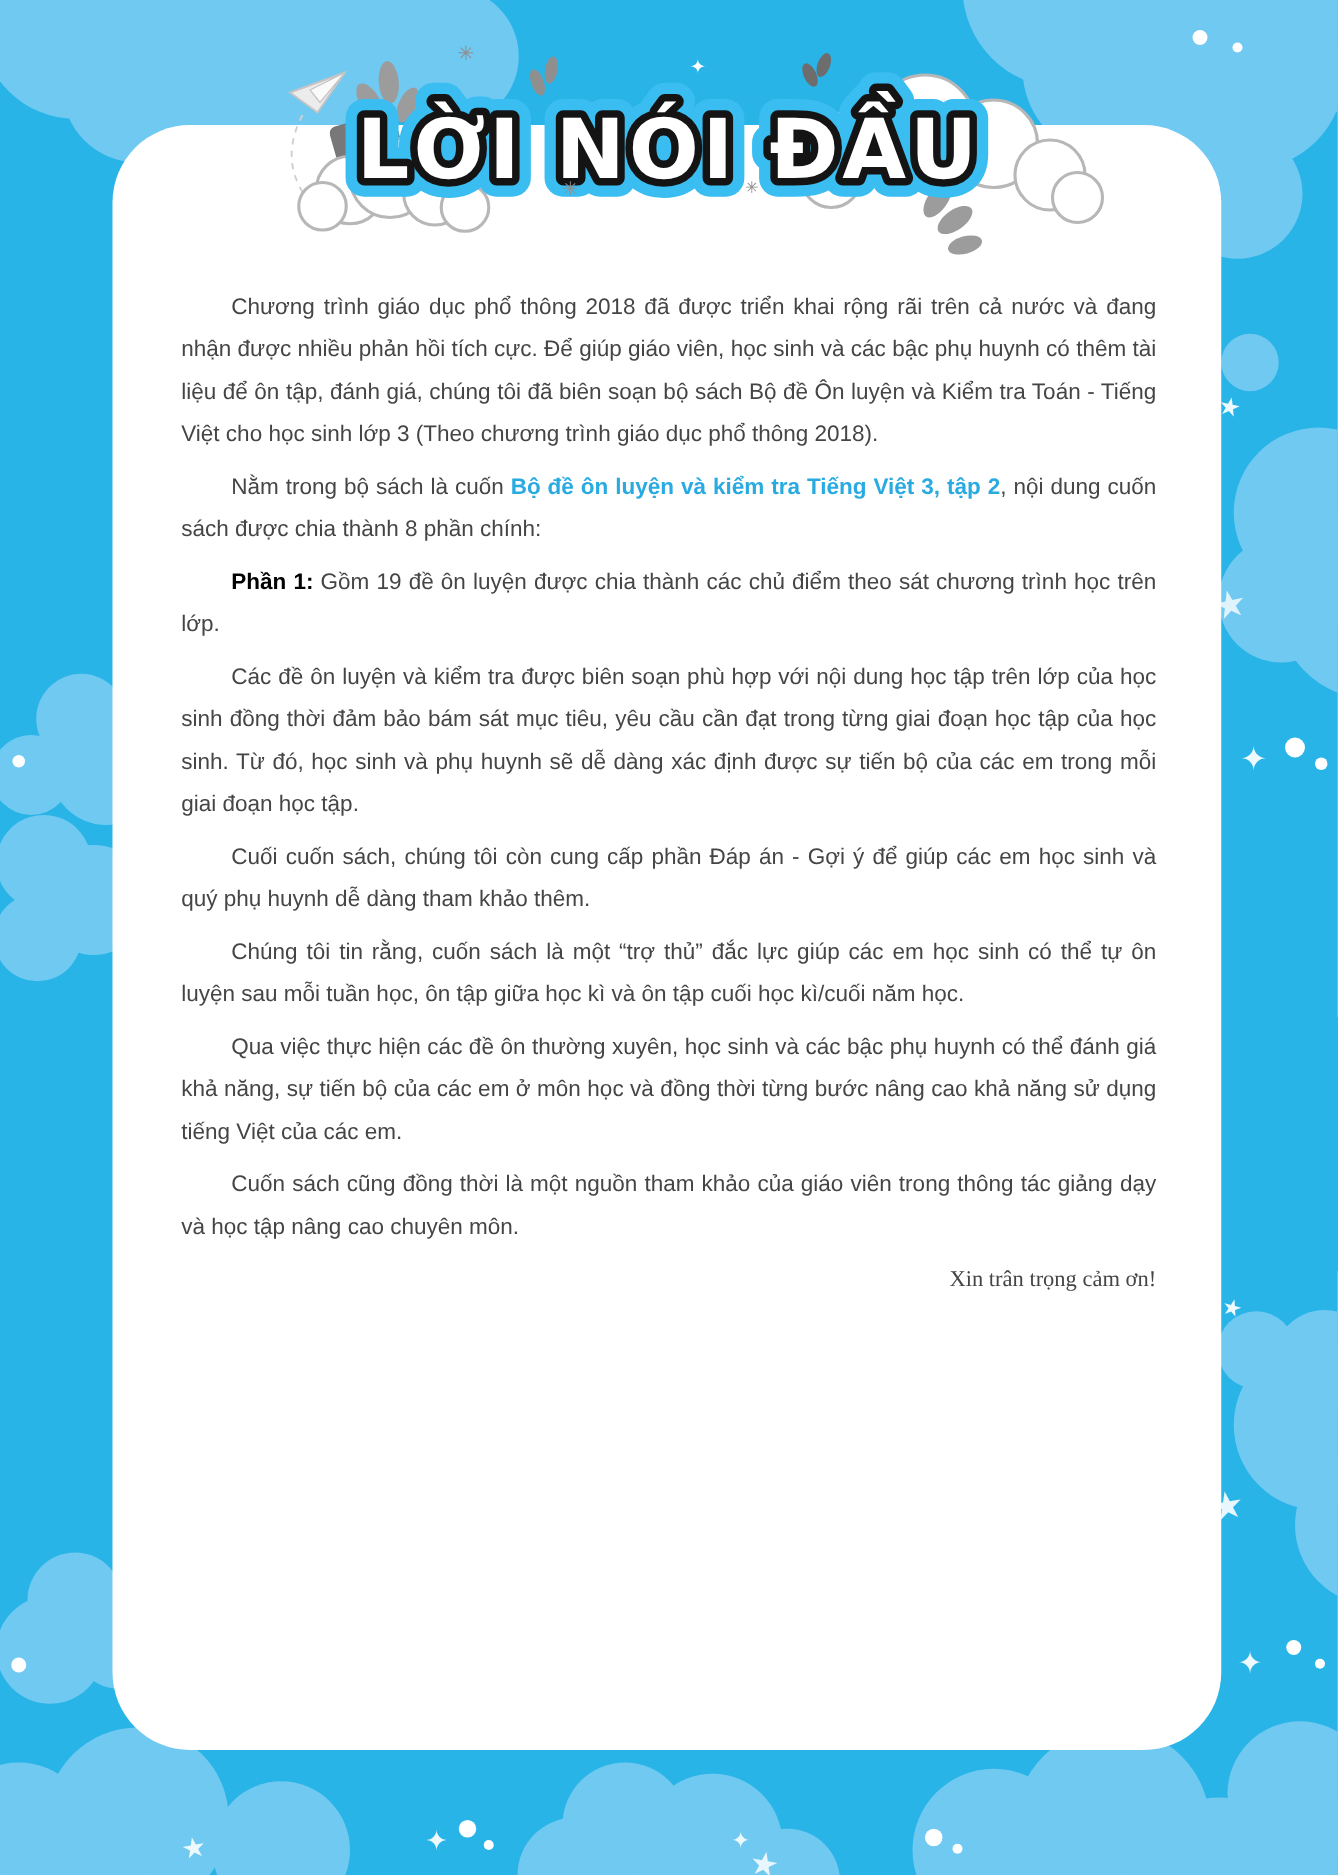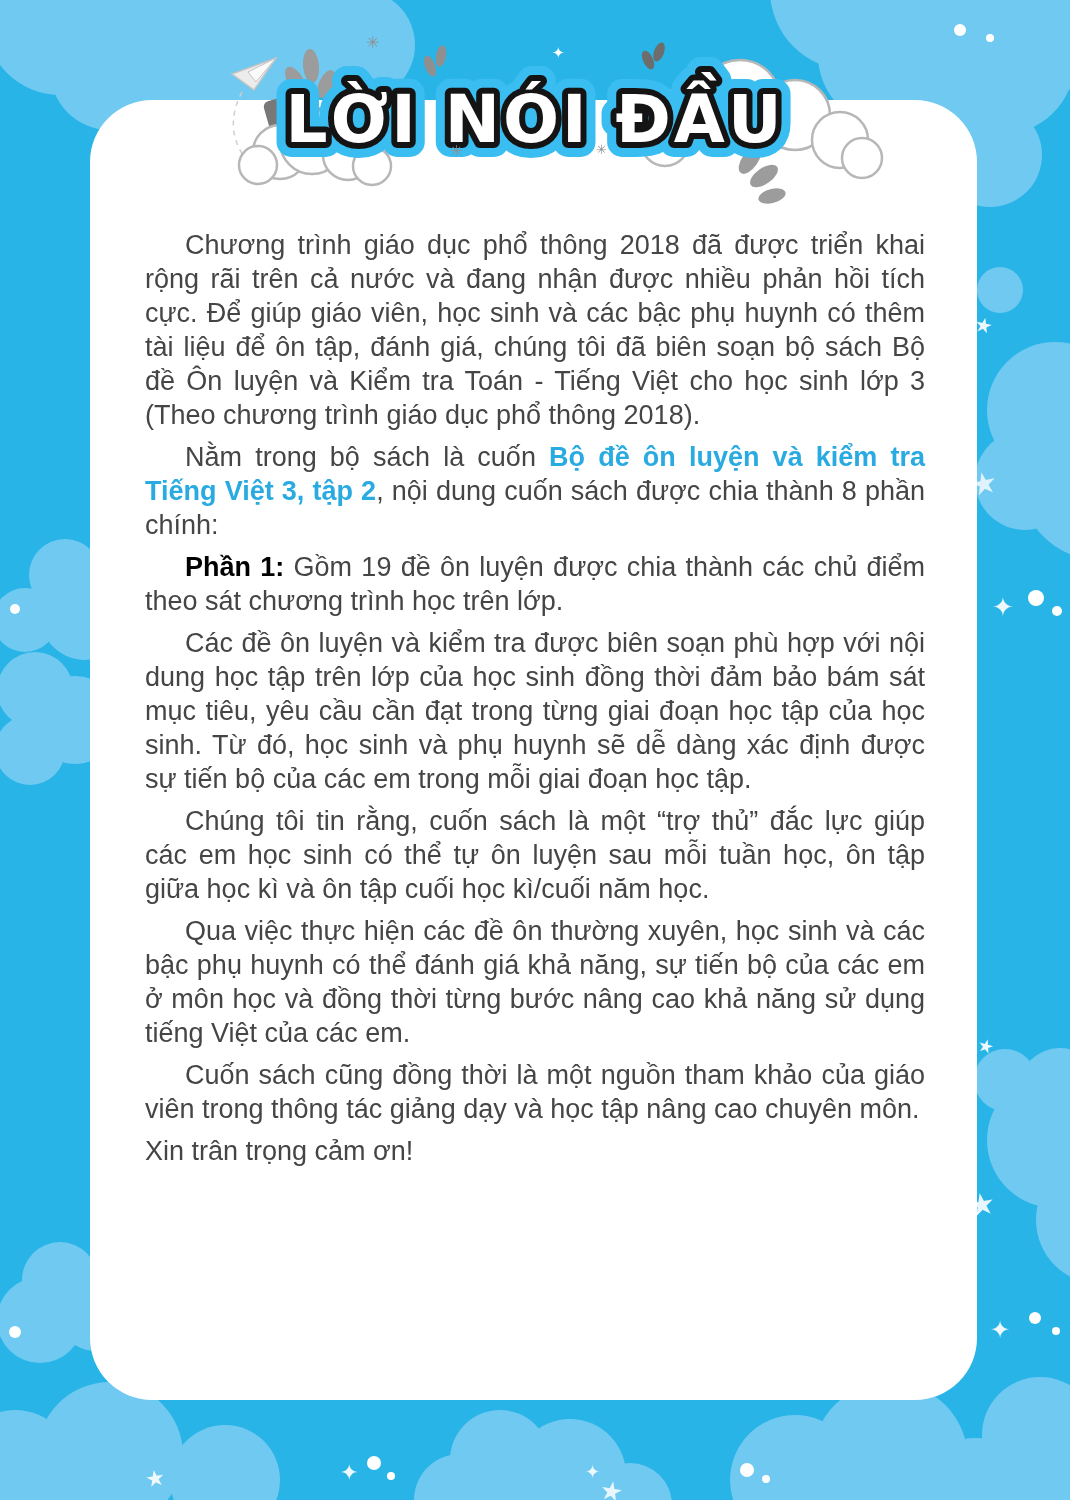--- a/index.html
+++ b/index.html
@@ -2,22 +2,22 @@
 <html><head>
 <meta charset="utf-8">
 <style>
   html,body{margin:0;padding:0;}
   body{width:1070px;height:1500px;background:#29b4e8;font-family:"Liberation Sans",sans-serif;}
   #stage{position:relative;width:1070px;height:1500px;overflow:hidden;background:#29b4e8;}
   #bg-decor{position:absolute;left:0;top:0;z-index:1;}
   .card{position:absolute;left:90px;top:100px;width:887px;height:1300px;background:#ffffff;border-radius:62px;z-index:2;}
   #title-decor{position:absolute;left:0;top:0;z-index:3;}
   .body-text{position:absolute;left:145px;top:228px;width:780px;z-index:4;}
-  .para{font-size:27px;line-height:34px;color:#454545;text-align:justify;text-indent:40px;margin:0 0 8px 0;}
-  .para.right{text-align:left;text-indent:0;margin-top:4px;}
+  .para{font-size:18px;line-height:34px;color:#454545;text-align:justify;text-indent:40px;margin:0 0 8px 0;}
+  .para.right{text-align:right;text-indent:0;margin-top:4px;font-family:Liberation Serif, serif;}
   .para span{white-space:pre-wrap;}
   .bold{font-weight:bold;color:#000000;margin-top:10px;}
   .brand{font-weight:bold;color:#29abe2;}
 </style>
 </head>
 <body>
 
 <div id="stage">
 
   <svg id="bg-decor" width="1070" height="1500">
@@ -188,19 +188,20 @@
       <text x="596" y="154" font-size="13">✳</text>
       <text x="552" y="58" font-size="15" fill="#ffffff">✦</text>
     </g>
   </svg>
 
   <div class="body-text">
       <p class="para"><span>Chương trình giáo dục phổ thông 2018 đã được triển khai rộng rãi trên cả nước và đang nhận được nhiều phản hồi tích cực. Để giúp giáo viên, học sinh và các bậc phụ huynh có thêm tài liệu để ôn tập, đánh giá, chúng tôi đã biên soạn bộ sách Bộ đề Ôn luyện và Kiểm tra Toán - Tiếng Việt cho học sinh lớp 3 (Theo chương trình giáo dục phổ thông 2018).</span></p>
       <p class="para"><span>Nằm trong bộ sách là cuốn </span><span class="brand">Bộ đề ôn luyện và kiểm tra Tiếng Việt 3, tập 2</span><span>, nội dung cuốn sách được chia thành 8 phần chính:</span></p>
       <p class="para"><span class="bold">Phần 1:</span><span> Gồm 19 đề ôn luyện được chia thành các chủ điểm theo sát chương trình học trên lớp.</span></p>
       <p class="para"><span>Các đề ôn luyện và kiểm tra được biên soạn phù hợp với nội dung học tập trên lớp của học sinh đồng thời đảm bảo bám sát mục tiêu, yêu cầu cần đạt trong từng giai đoạn học tập của học sinh. Từ đó, học sinh và phụ huynh sẽ dễ dàng xác định được sự tiến bộ của các em trong mỗi giai đoạn học tập.</span></p>
+      <p class="para"><span>Cuối cuốn sách, chúng tôi còn cung cấp phần Đáp án - Gợi ý để giúp các em học sinh và quý phụ huynh dễ dàng tham khảo thêm.</span></p>
       <p class="para"><span>Chúng tôi tin rằng, cuốn sách là một “trợ thủ” đắc lực giúp các em học sinh có thể tự ôn luyện sau mỗi tuần học, ôn tập giữa học kì và ôn tập cuối học kì/cuối năm học.</span></p>
       <p class="para"><span>Qua việc thực hiện các đề ôn thường xuyên, học sinh và các bậc phụ huynh có thể đánh giá khả năng, sự tiến bộ của các em ở môn học và đồng thời từng bước nâng cao khả năng sử dụng tiếng Việt của các em.</span></p>
       <p class="para"><span>Cuốn sách cũng đồng thời là một nguồn tham khảo của giáo viên trong thông tác giảng dạy và học tập nâng cao chuyên môn.</span></p>
       <p class="para right"><span>Xin trân trọng cảm ơn!</span></p>
     </div>
 
 </div>
 
 </body></html>

